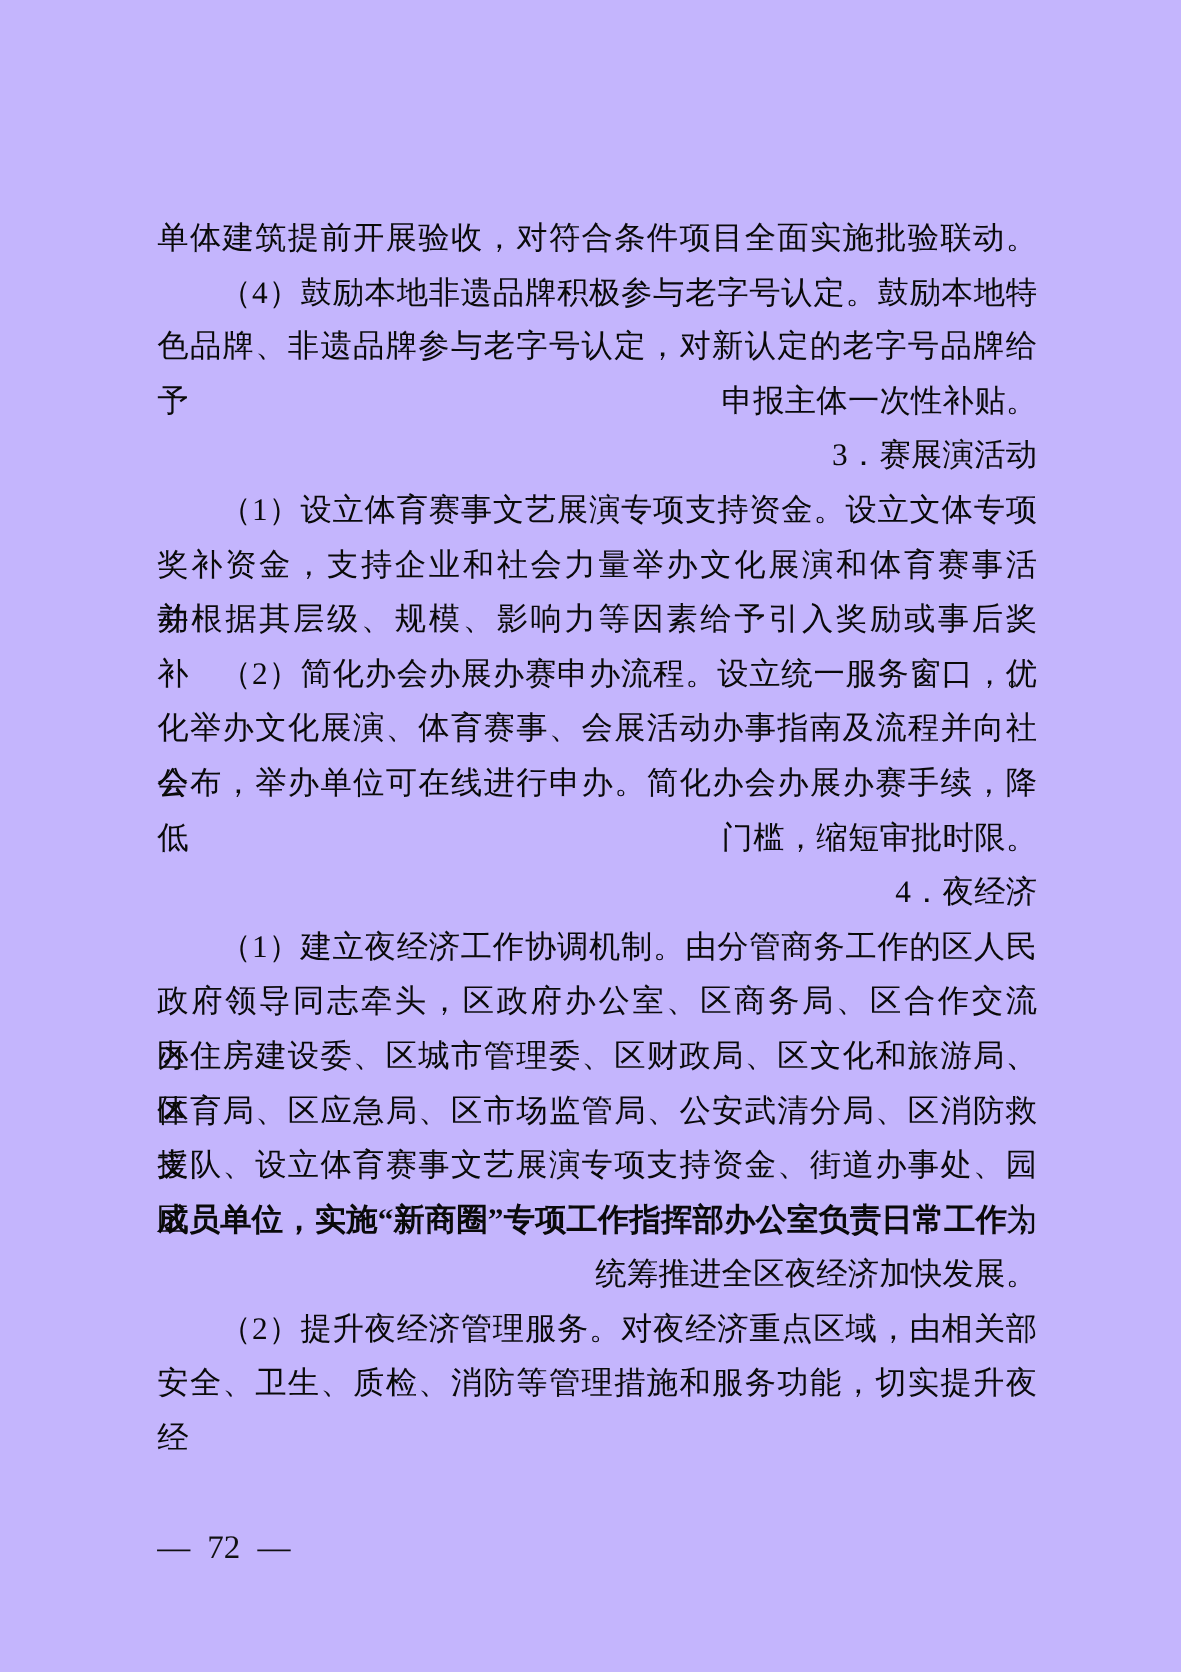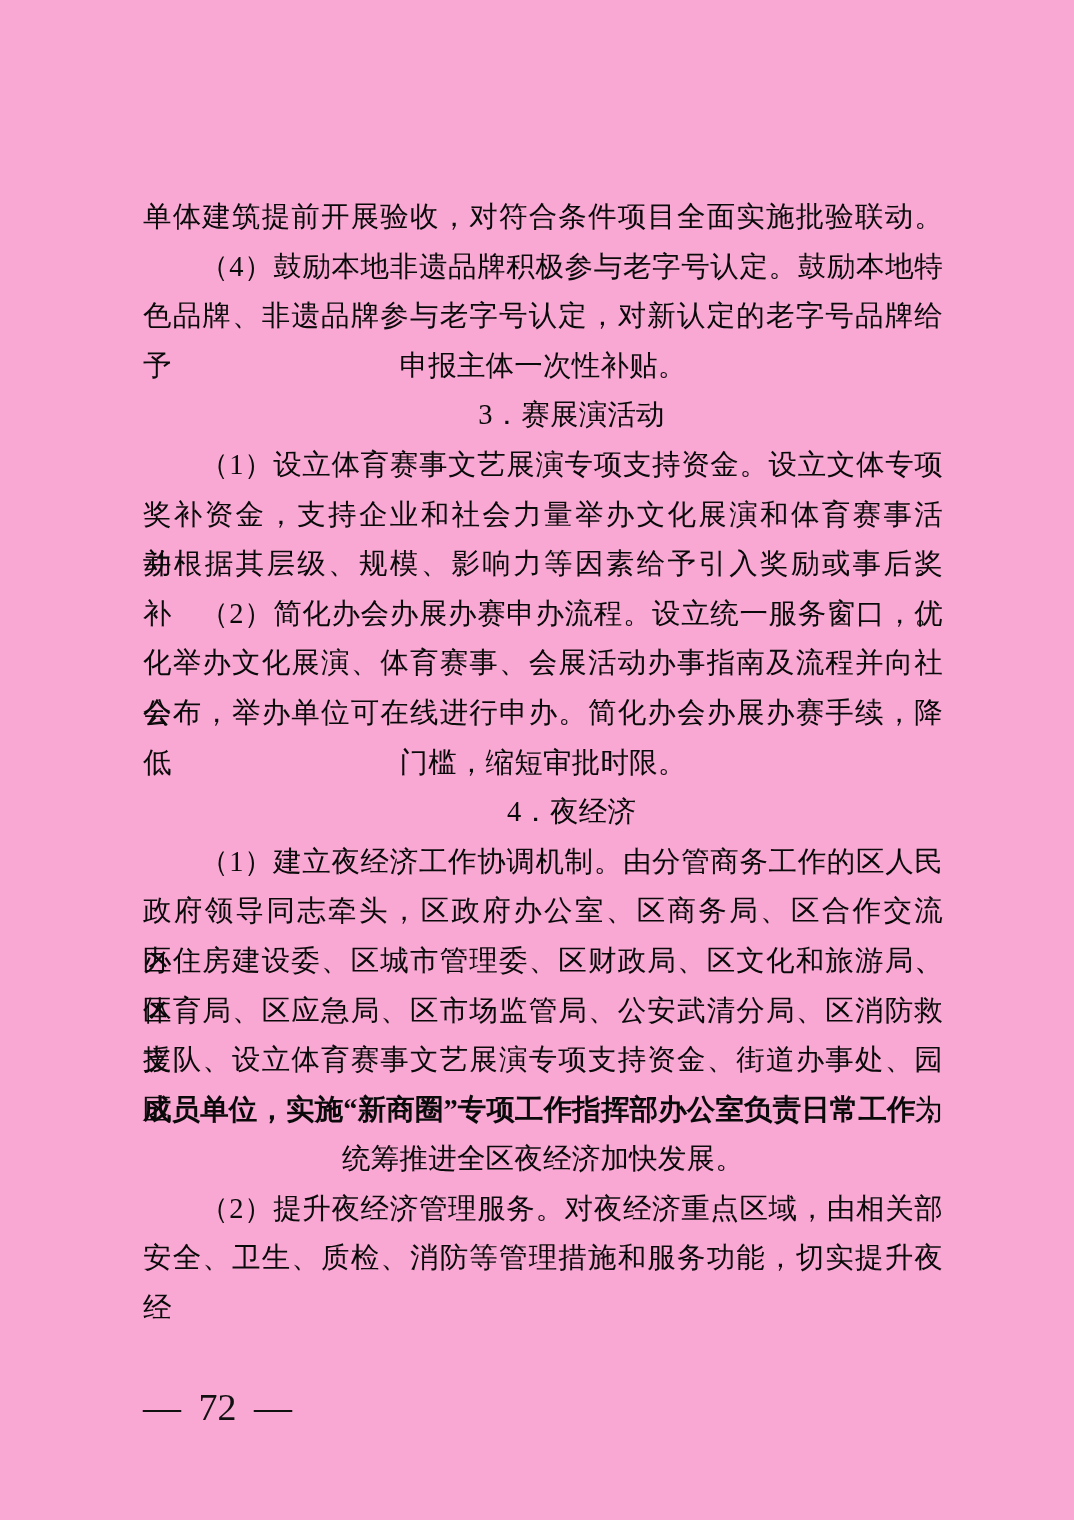--- a/index.html
+++ b/index.html
@@ -14,54 +14,54 @@
     height: 1520px;
     font-family: "Liberation Serif", "DejaVu Serif", serif;
     color: #0a0a0a;
     overflow: hidden;
   }
   .page {
     position: absolute;
     left: 0; top: 0;
     width: 1074px;
     height: 1520px;
-    background: #f9a8d4;
+    background: #c4b5fd;
   }
   .text-block {
     position: absolute;
     left: 143px;
     top: 192px;
     width: 800px;
   }
   .line {
     height: 49.6px;
     line-height: 49.6px;
     font-size: 28.5px;
-    text-align: center;
+    text-align: right;
     letter-spacing: 0.2px;
   }
   .line.justify {
     text-align: justify;
     text-align-last: justify;
   }
   .line.indent {
     padding-left: 57px;
     font-family: Liberation Serif, serif;
   }
   .line.tight {
     letter-spacing: -1.2px;
     font-weight: bold;
   }
   .footer {
     position: absolute;
     left: 143px;
     top: 1382px;
     height: 50px;
     line-height: 50px;
-    font-size: 38px;
+    font-size: 30px;
     word-spacing: 8px;
     color: #111111;
   }
 </style>
 </head>
 <body>
 
 <div class="page">
 
   <div class="text-block" id="lines-container">

